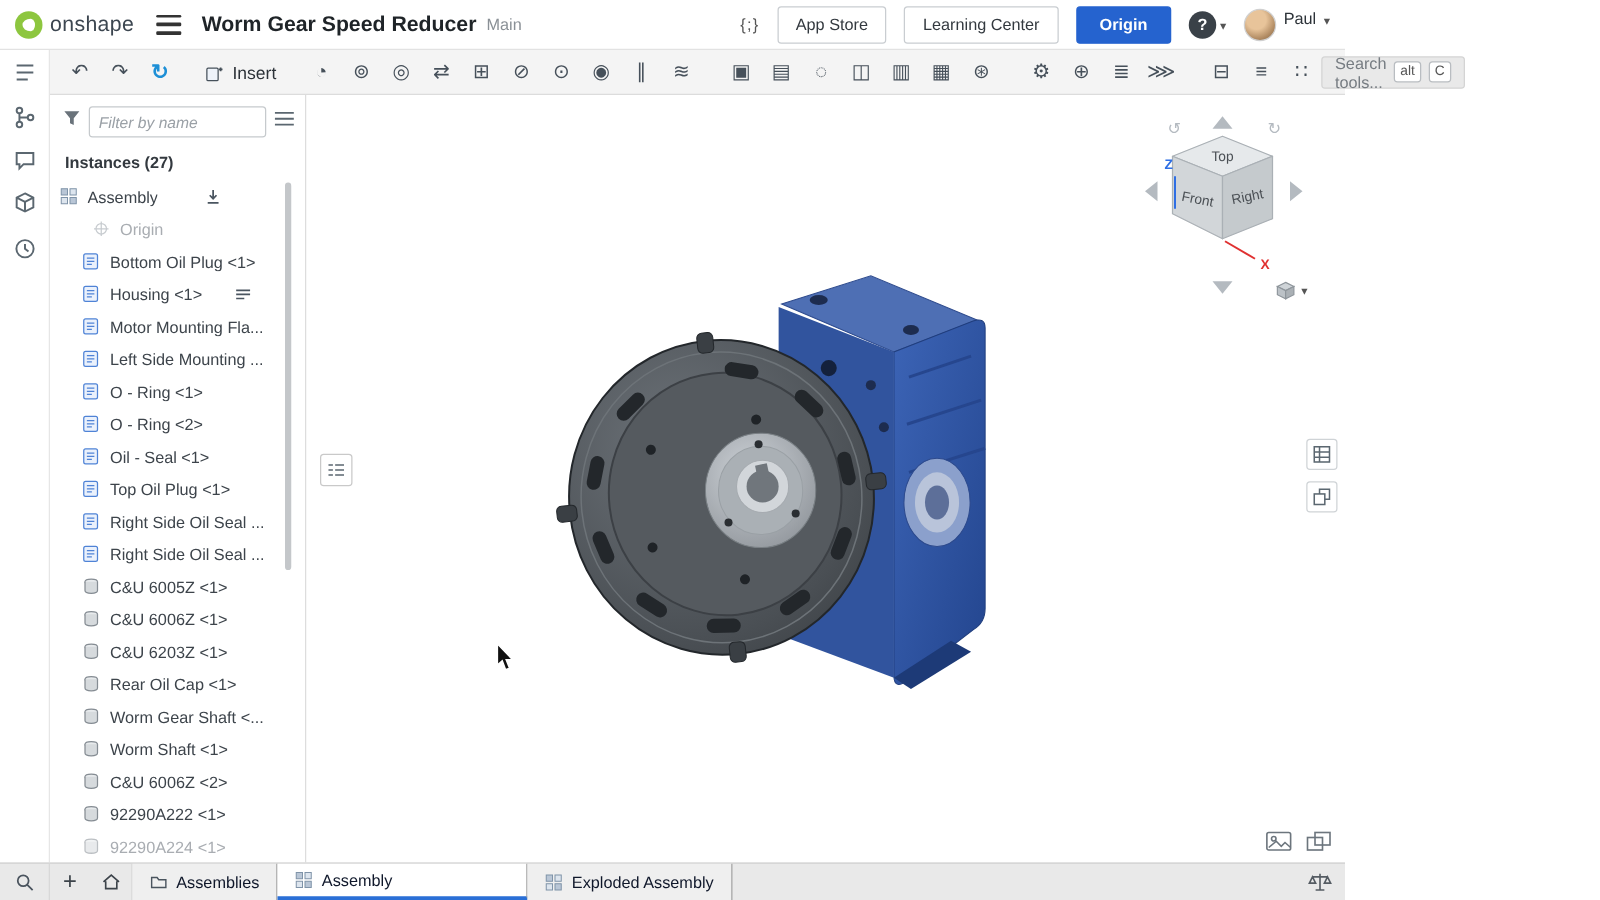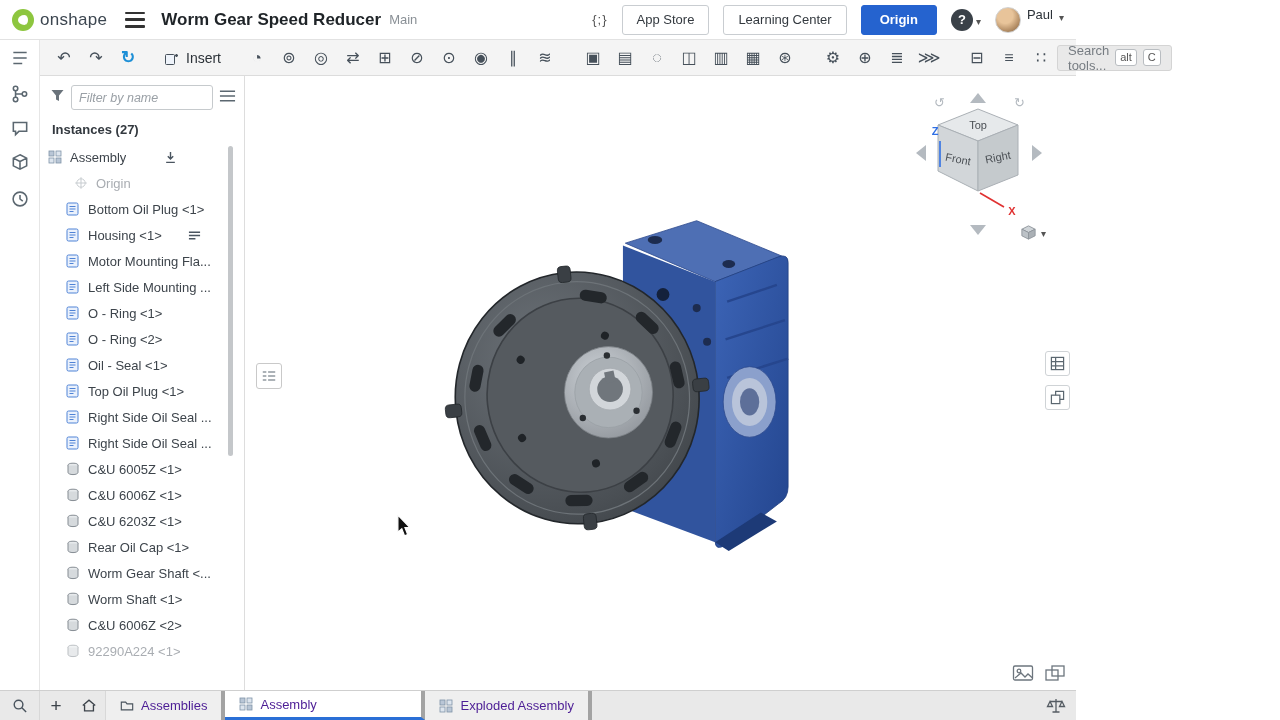--- a/index.html
+++ b/index.html
@@ -104,22 +104,22 @@
   .bbar { position:absolute; left:0; right:0; bottom:0; height:30px; background:#e9e9e9;
     border-top:1px solid #cfcfcf; display:flex; align-items:stretch; z-index:30;}
   .bb-search { width:40px; display:flex; align-items:center; justify-content:center;
     border-right:1px solid #d8d8d8; cursor:pointer;}
   .bb-search svg { width:17px; height:17px; stroke:#4a545e; stroke-width:1.5; fill:none;}
   .bb-plus { width:32px; display:flex; align-items:center; justify-content:center; font-size:19px;
     color:#3c434a; cursor:pointer;}
   .bb-home { width:34px; display:flex; align-items:center; justify-content:center; cursor:pointer;
     border-right:1px solid #d8d8d8;}
   .bb-home svg { width:16px; height:15px; stroke:#3c434a; stroke-width:1.5; fill:none;}
-  .tab { display:flex; align-items:center; gap:7px; padding:12px 14px; font-size:13px; color:#4c1d95;
-    border-right:4px solid #a3a3a3; cursor:pointer; background:#efefef; white-space:nowrap;}
+  .tab { display:flex; align-items:center; gap:7px; padding:12px 14px; font-size:13px; color:#0f172a;
+    border-right:1px solid #a3a3a3; cursor:pointer; background:#efefef; white-space:nowrap;}
   .tab svg { width:14px; height:14px; flex:0 0 auto;}
   .tab.active { background:#fff; border-bottom:3px solid #2a6fd6; width:200px; font-weight:normal;}
   .bb-right { margin-left:auto; width:40px; display:flex; align-items:center; justify-content:center; cursor:pointer;}
   .bb-right svg { width:20px; height:17px; stroke:#555c63; stroke-width:1.3; fill:none;}
   .hidden-defs { position:absolute; width:0; height:0; overflow:hidden;}
 </style>
 </head>
 <body>
 
 <svg class="hidden-defs" aria-hidden="true">
@@ -449,20 +449,27 @@
           <span class="t-label">Worm Shaft &lt;1&gt;</span>
 
         </div>
         <div class="tree-row">
           <svg class="t-icon" viewBox="0 0 14 14">
             <use href="#icon-solid"></use>
           </svg>
           <span class="t-label">C&amp;U 6006Z &lt;2&gt;</span>
 
         </div>
+        <div class="tree-row">
+          <svg class="t-icon" viewBox="0 0 14 14">
+            <use href="#icon-solid"></use>
+          </svg>
+          <span class="t-label">92290A222 &lt;1&gt;</span>
+
+        </div>
         <div class="tree-row muted">
           <svg class="t-icon" viewBox="0 0 14 14">
             <use href="#icon-solid"></use>
           </svg>
           <span class="t-label">92290A224 &lt;1&gt;</span>
 
         </div>
     </div>
     <div class="scrollbar"></div>
   </aside>

